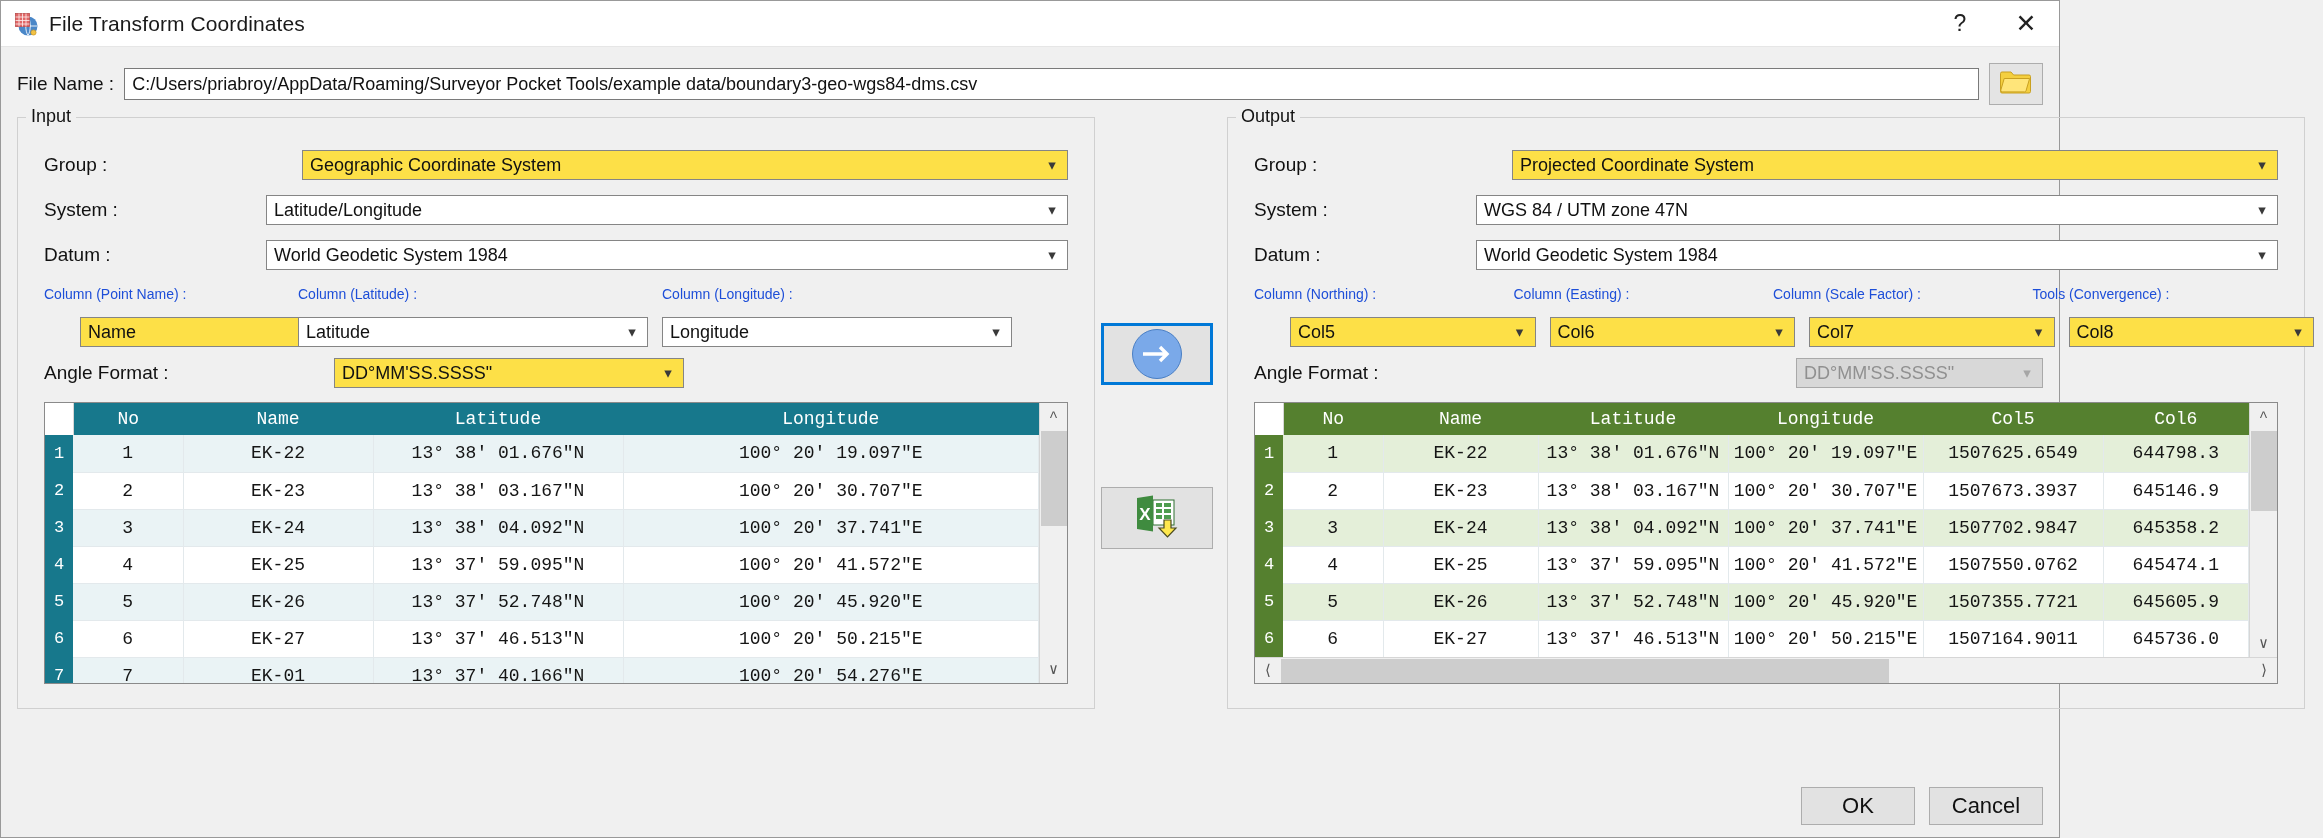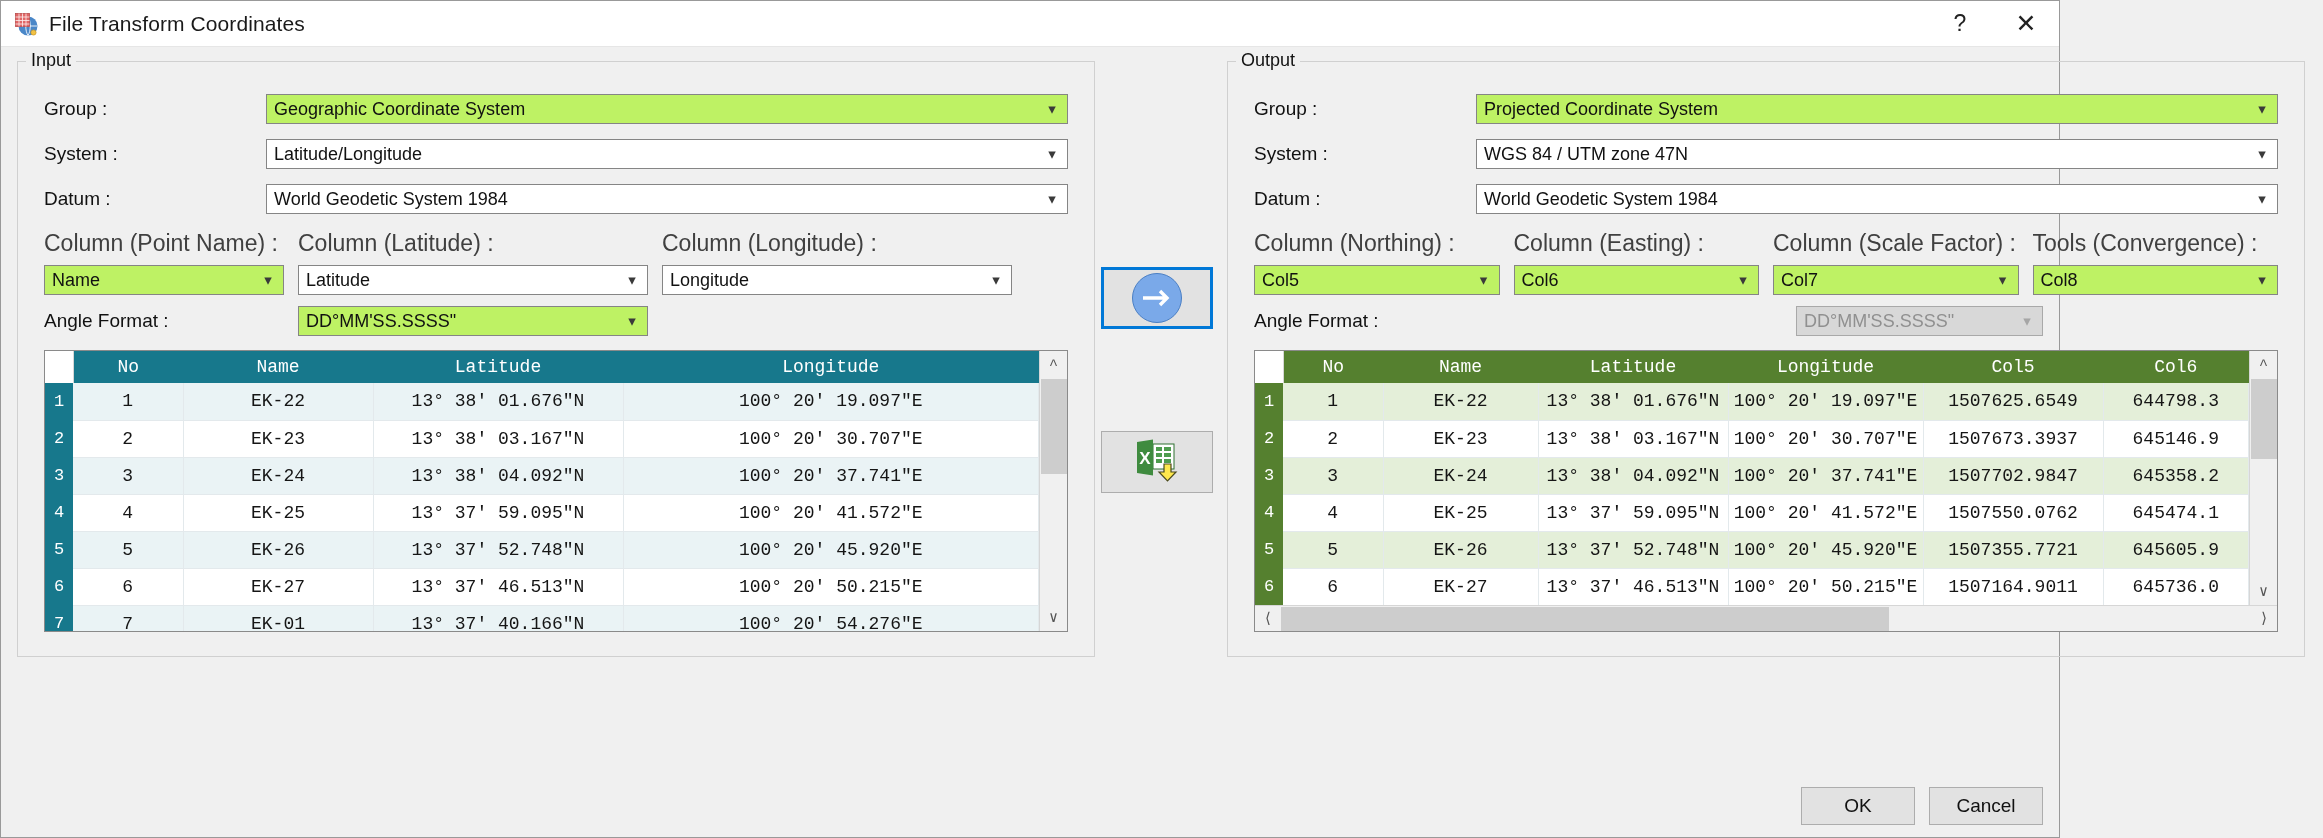--- a/index.html
+++ b/index.html
@@ -152,39 +152,39 @@
     cursor: default;
     overflow: hidden;
     white-space: nowrap;
   }
   .combo .cval { flex: 1 1 auto; overflow: hidden; text-overflow: clip; white-space: nowrap; }
   .combo .chev {
     width: 30px; flex: 0 0 30px;
     display: flex; align-items: center; justify-content: center;
     font-size: 15px; color: #3a3a3a;
   }
-  .combo.shaded { background: #bef264; }
+  .combo.shaded { background: #fde047; margin-left: 36px; }
   .combo.disabled { background: #d8d8d8; border-color: #a9a9a9; color: #909090; }
   .combo.disabled .chev { color: #a6a6a6; }
 
   .rowgap { height: 11px; }
 
   
   .colsel-row {
     display: flex;
     margin-top: 14px;
   }
   .colsel {
     margin-right: 14px;
   }
   .colsel:last-child { margin-right: 0; }
   .colsel .csl {
-    font-size: 23px;
-    color: #404040;
-    margin-bottom: 8px;
+    font-size: 14px;
+    color: #1d4ed8;
+    margin-bottom: 15px;
     white-space: nowrap;
   }
   .colsel .combo { width: 100%; }
 
   .angle-row {
     display: flex;
     align-items: center;
     margin-top: 11px;
   }
   .angle-row .alabel {
@@ -334,21 +334,21 @@
     display: flex;
     align-items: center;
     justify-content: flex-end;
     padding-right: 16px;
     background: #f0f0f0;
   }
   .btn {
     width: 114px; height: 38px;
     background: #e2e2e2;
     border: 1px solid #adadad;
-    font-size: 19px;
+    font-size: 22px;
     color: #111;
     display: flex; align-items: center; justify-content: center;
     margin-left: 14px;
     cursor: default;
     font-family: "Liberation Sans", sans-serif;
   }
 </style>
 </head>
 <body>
 
@@ -372,20 +372,32 @@
       </svg>
     </div>
     <div class="title-text">File Transform Coordinates</div>
     <div class="spacer"></div>
     <div class="win-btn">?</div>
     <div class="win-btn close">✕</div>
   </div>
 
   <div class="body-area">
 
+    <div class="filerow">
+      <div class="lbl">File Name :</div>
+      <div class="textinput" title="C:/Users/priabroy/AppData/Roaming/Surveyor Pocket Tools/example data/boundary3-geo-wgs84-dms.csv">C:/Users/priabroy/AppData/Roaming/Surveyor Pocket Tools/example data/boundary3-geo-wgs84-dms.csv</div>
+      <div class="browse-btn">
+        <span>
+          <svg width="34" height="28" viewBox="0 0 34 28">
+            <path d="M1.5 5.5a1.5 1.5 0 0 1 1.5-1.5h9l2.6 3h15.4a1.5 1.5 0 0 1 1.5 1.5v15a1.5 1.5 0 0 1-1.5 1.5H3a1.5 1.5 0 0 1-1.5-1.5z" fill="#f4cf3f" stroke="#c9a020" stroke-width="1"></path>
+            <path d="M5.2 10.5h25.4l-3.6 12.4a1.4 1.4 0 0 1-1.3 1H3.1a1.4 1.4 0 0 1-1.3-1.8z" fill="#ffe57a" stroke="#c9a020" stroke-width="1"></path>
+          </svg>
+        </span>
+      </div>
+    </div>
 
     <div class="panels">
 
       <div class="groupbox panel-left">
         <div class="gb-title">Input</div>
         <div class="gb-inner">
 
           <div class="frow">
             <div class="flabel">Group :</div>
             <div class="combo shaded">

